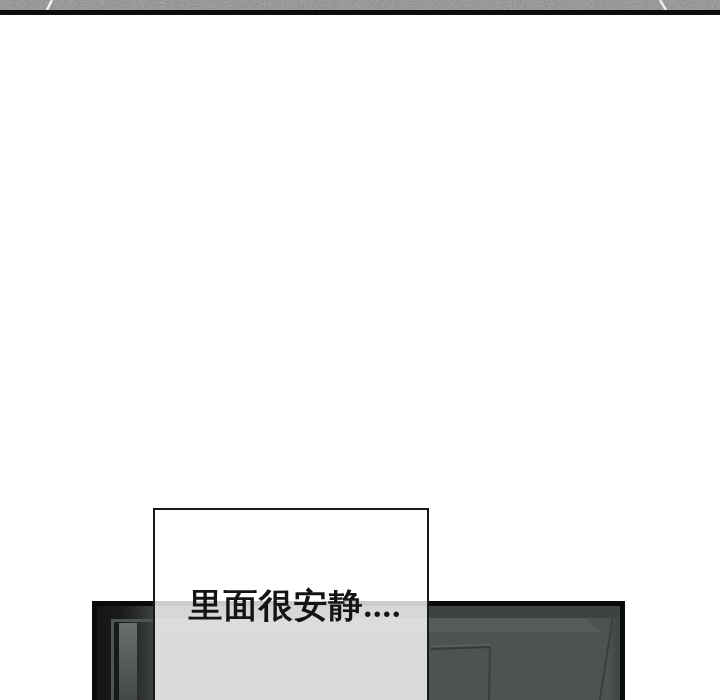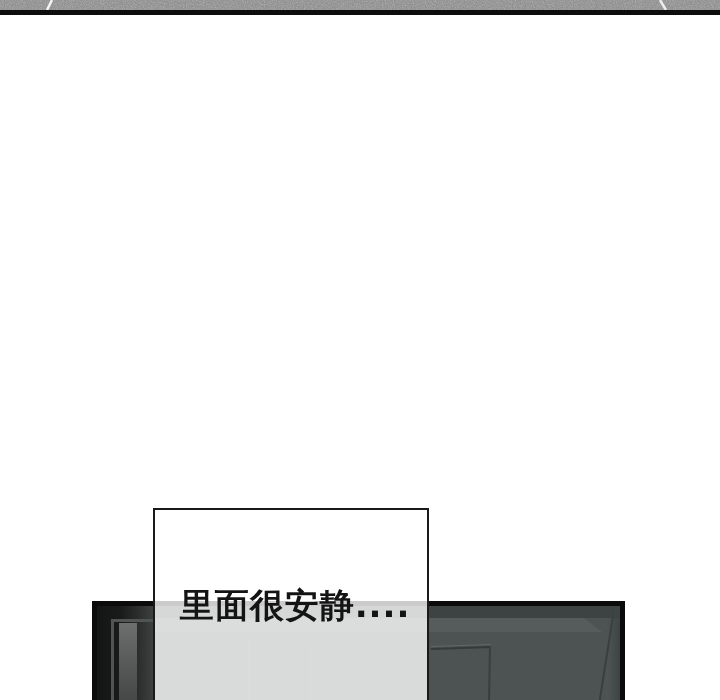--- a/index.html
+++ b/index.html
@@ -7,20 +7,21 @@
     padding: 0;
     background: #ffffff;
     font-family: "DejaVu Sans", "Liberation Sans", sans-serif;
   }
   .page {
     position: relative;
     width: 720px;
     height: 700px;
     overflow: hidden;
     background: var(--page_bg, #ffffff);
+    font-family: Liberation Serif, serif;
   }
 
   
   .floor-strip {
     position: absolute;
     left: 0; top: 0;
     width: 720px; height: 10px;
     overflow: hidden;
   }
   .floor-strip svg { display: block; }

